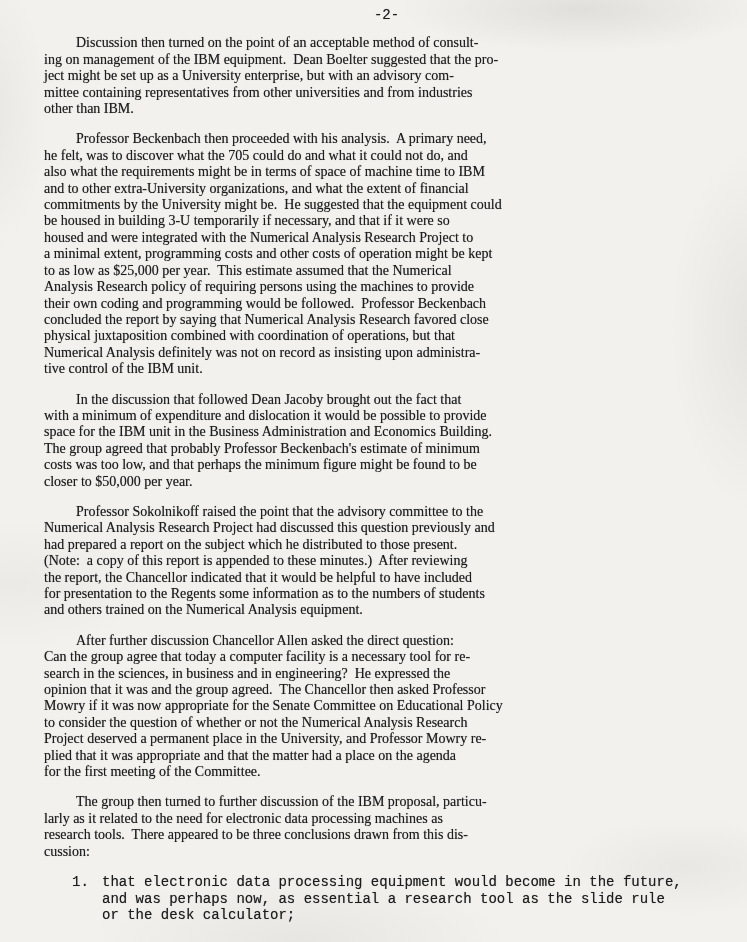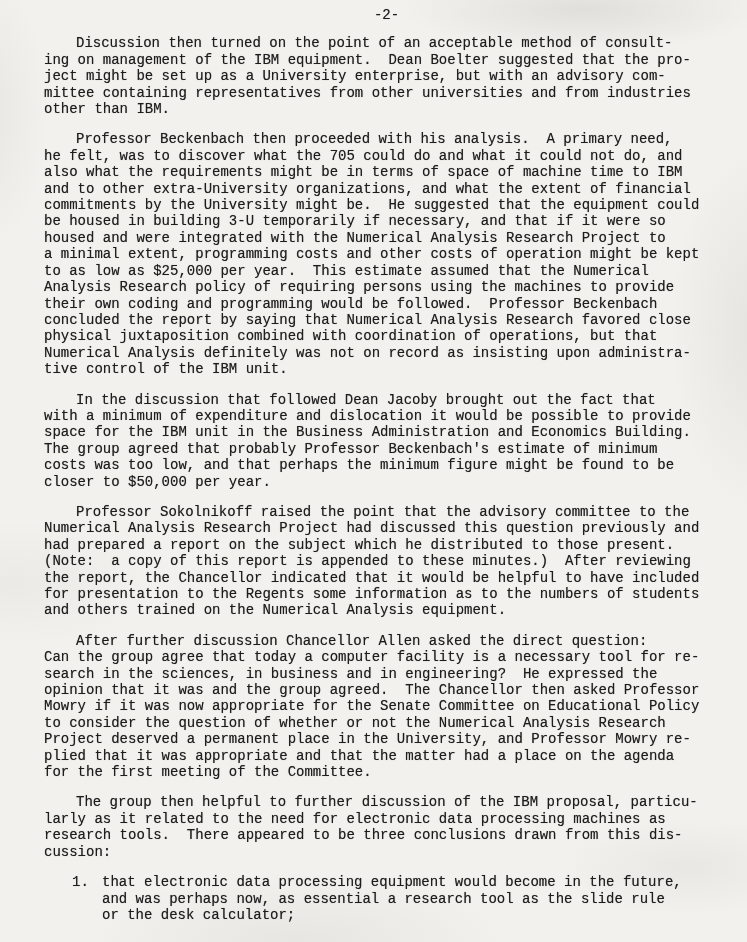--- a/index.html
+++ b/index.html
@@ -32,20 +32,21 @@
   }
   .page-number {
     text-align: center;
     padding-left: 18px;
     margin: 0 0 12px 0;
   }
   .para {
     margin: 0 0 14px 0;
     white-space: pre-wrap;
     text-indent: 32px;
+    font-family: Liberation Serif, serif;
   }
   .list-item {
     display: flex;
     margin: 0 0 0 28px;
   }
   .list-num {
     flex: none;
     width: 30px;
   }
   .list-text {
@@ -98,21 +99,21 @@
   <p class="para">After further discussion Chancellor Allen asked the direct question:
 Can the group agree that today a computer facility is a necessary tool for re-
 search in the sciences, in business and in engineering?  He expressed the
 opinion that it was and the group agreed.  The Chancellor then asked Professor
 Mowry if it was now appropriate for the Senate Committee on Educational Policy
 to consider the question of whether or not the Numerical Analysis Research
 Project deserved a permanent place in the University, and Professor Mowry re-
 plied that it was appropriate and that the matter had a place on the agenda
 for the first meeting of the Committee.</p>
 
-  <p class="para">The group then helpful to further discussion of the IBM proposal, particu-
+  <p class="para">The group then turned to further discussion of the IBM proposal, particu-
 larly as it related to the need for electronic data processing machines as
 research tools.  There appeared to be three conclusions drawn from this dis-
 cussion:</p>
 
   <div class="list-item">
     <span class="list-num">1.</span>
     <span class="list-text">that electronic data processing equipment would become in the future,
 and was perhaps now, as essential a research tool as the slide rule
 or the desk calculator;</span>
   </div>

